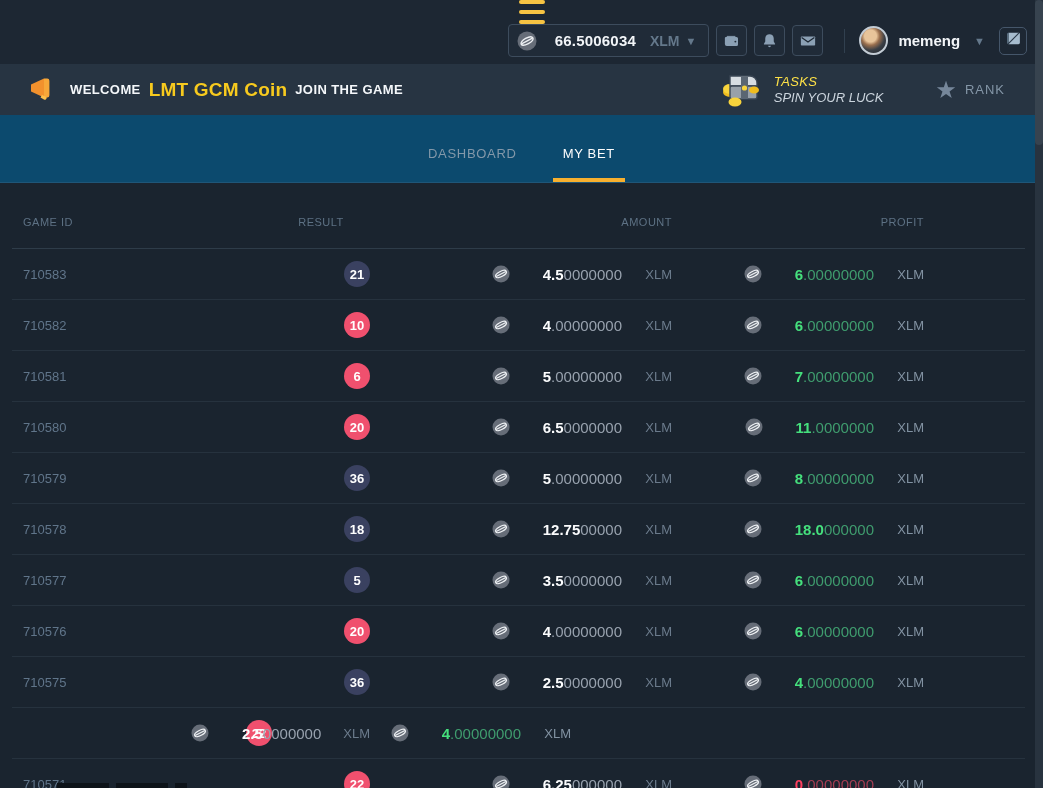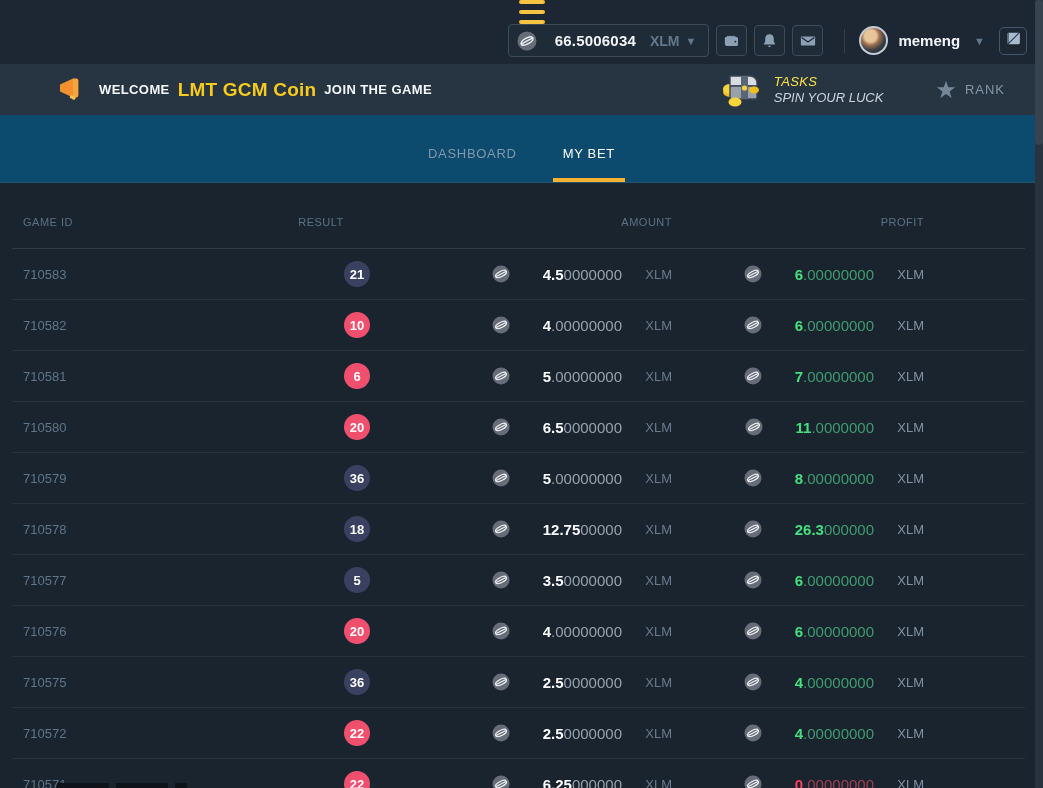--- a/index.html
+++ b/index.html
@@ -19,21 +19,21 @@
   .icon-btn { width:31px; height:31px; margin-left:7px; border:1px solid #3d4c5d; border-radius:4px; background:#202b38; display:flex; align-items:center; justify-content:center; cursor:pointer; }
   .icon-btn svg { display:block; }
   .tb-sep { width:1px; height:24px; background:#31404f; margin:0 14px 0 21px; }
   .user-menu { display:flex; align-items:center; cursor:pointer; }
   .avatar { width:29px; height:29px; border-radius:50%; border:2px solid #c2cbd4;
             background:radial-gradient(circle at 38% 32%, #e8c49a 0 26%, #9a6f4e 40%, #3a3f46 62%, #171e26 100%); }
   .user-name { color:#f2f5f8; font-size:15px; font-weight:bold; margin:0 8px 0 10px; }
   .chat-btn { width:28px; height:28px; margin:0 16px 0 14px; border:1px solid #45566a; border-radius:5px; display:flex; align-items:center; justify-content:center; cursor:pointer; }
 
   
-  .announce { height:51px; background:#273442; display:flex; align-items:center;padding-left:29px; }
+  .announce { height:51px; background:#273442; display:flex; align-items:center; }
   .mega { margin-left:28px; }
   .welcome { display:flex; align-items:center; margin-left:14px; white-space:nowrap; }
   .w-pre,.w-suf { color:#f4f7fa; font-size:13px; font-weight:bold; letter-spacing:.4px; }
   .w-hl { color:#f7ca1e; font-size:19px; font-weight:bold; margin:0 8px; letter-spacing:.2px; }
   .tasks { display:flex; align-items:center; margin-left:auto; cursor:pointer; }
   .tasks-text { margin-left:12px; font-style:italic; }
   .tasks-title { color:#fde047; font-size:13px; font-weight:normal; letter-spacing:.4px; }
   .tasks-sub { color:#ccd5de; font-size:13px; margin-top:1px; }
   .rank { display:flex; align-items:center; margin:0 38px 0 52px; cursor:pointer; }
   .rank-star { color:#76879a; font-size:24px; line-height:1; }
@@ -388,21 +388,21 @@
     <div class="c-pro win">
       <span class="coin">
         <svg width="18" height="18" viewBox="0 0 18 18">
                 <circle cx="9" cy="9" r="8.5" fill="#666d78"></circle>
                 <g stroke="#eef1f4" stroke-width="1.3" fill="none">
                   <ellipse cx="9" cy="9" rx="5.9" ry="2.6" transform="rotate(-28 9 9)"></ellipse>
                   <path d="M4.2 11.5 L13.8 6.5"></path>
                 </g>
               </svg>
       </span>
-      <span class="num"><span class="main">26.3</span><span class="rest">000000</span></span>
+      <span class="num"><span class="main">18.0</span><span class="rest">000000</span></span>
       <span class="cur">XLM</span>
     </div>
   </div>
 
   <div class="trow">
     <div class="gid">710577</div>
     <div class="c-res">
             <span class="badge dark">5</span>
           </div>
     <div class="c-amt">
@@ -493,21 +493,20 @@
                   <path d="M4.2 11.5 L13.8 6.5"></path>
                 </g>
               </svg>
       </span>
       <span class="num"><span class="main">4</span><span class="rest">.00000000</span></span>
       <span class="cur">XLM</span>
     </div>
   </div>
 
   <div class="trow">
-    <div class="gid">710572</div>
     <div class="c-res">
             <span class="badge red">22</span>
           </div>
     <div class="c-amt">
       <span class="coin">
         <svg width="18" height="18" viewBox="0 0 18 18">
                 <circle cx="9" cy="9" r="8.5" fill="#666d78"></circle>
                 <g stroke="#eef1f4" stroke-width="1.3" fill="none">
                   <ellipse cx="9" cy="9" rx="5.9" ry="2.6" transform="rotate(-28 9 9)"></ellipse>
                   <path d="M4.2 11.5 L13.8 6.5"></path>

